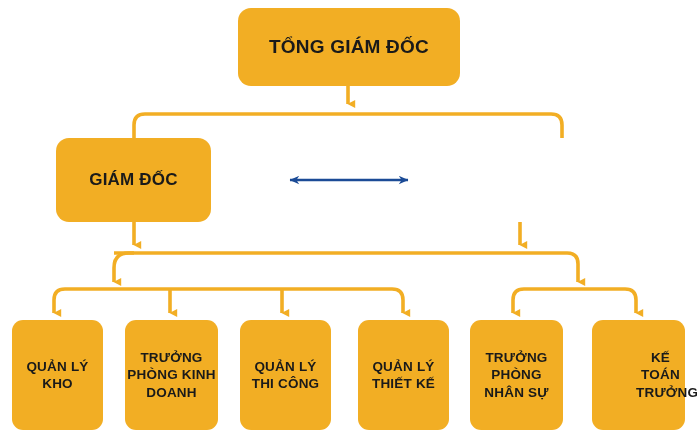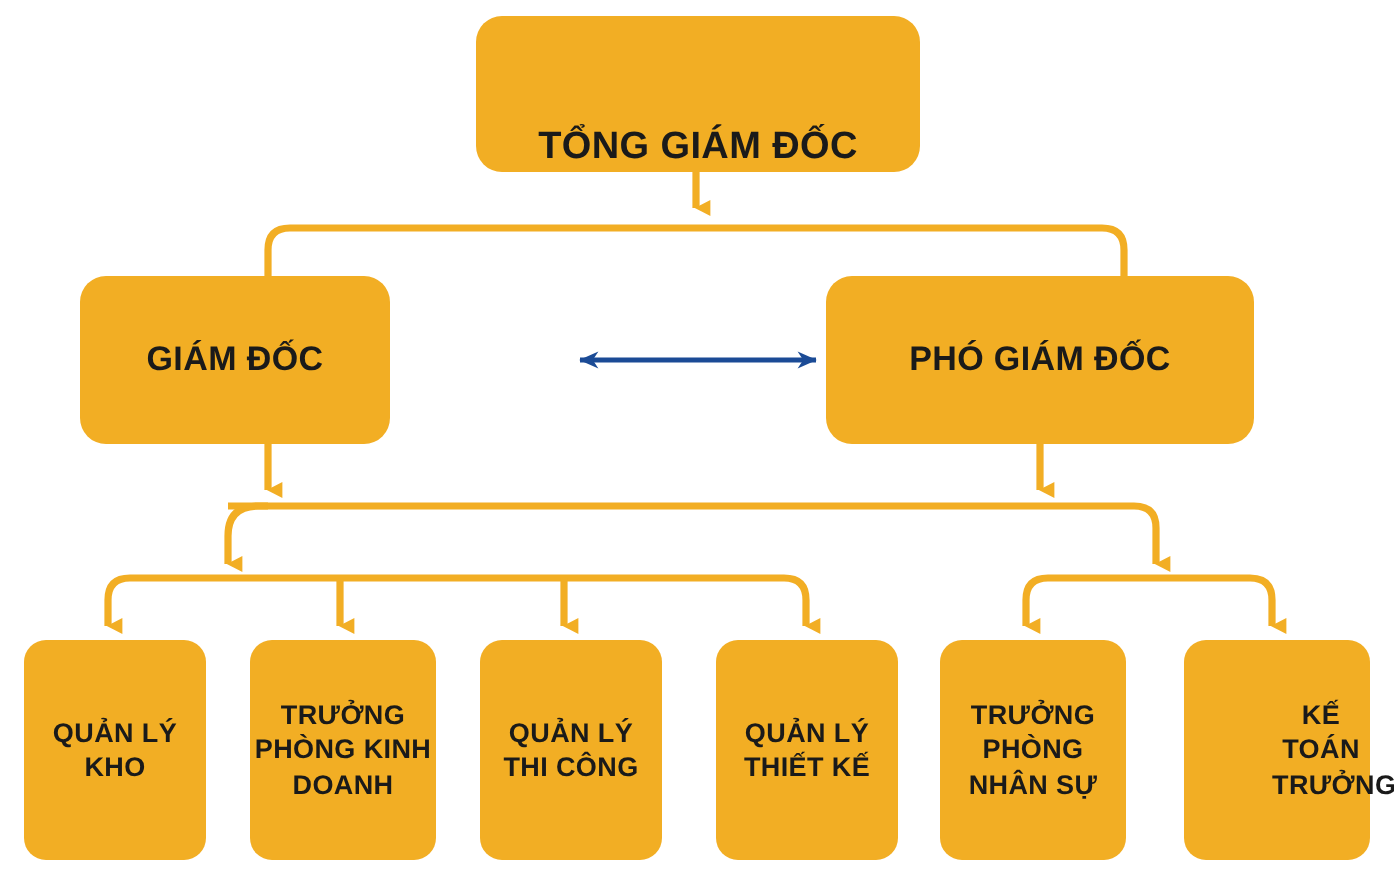--- a/index.html
+++ b/index.html
@@ -85,31 +85,28 @@
       <path d="M392,289 Q403,289 403,300 L403,313" marker-end="url(#arrow-orange)"></path>
 
       <path d="M524,289 L625,289"></path>
       <path d="M524,289 Q513,289 513,300 L513,313" marker-end="url(#arrow-orange)"></path>
       <path d="M625,289 Q636,289 636,300 L636,313" marker-end="url(#arrow-orange)"></path>
     </g>
 
     <path d="M290,180 L408,180" stroke="#1B4B96" stroke-width="2.6" fill="none" marker-start="url(#arrow-blue-start)" marker-end="url(#arrow-blue-end)"></path>
   </svg>
 
-  <div class="node level-1" style="left:238px; top:8px; width:222px; height:78px;align-items:flex-end;">
+  <div class="node level-1" style="left:238px; top:8px; width:222px; height:78px;">
     <span class="node-label">TỔNG GIÁM ĐỐC</span>
   </div>
 
-  <div class="node level-2" style="left:40px; top:138px; width:155px; height:84px;">
+  <div class="node level-2" style="left:56px; top:138px; width:155px; height:84px;">
     <span class="node-label">GIÁM ĐỐC</span>
   </div>
 
-  <div class="node level-2" style="left:413px; top:138px; width:214px; height:84px;">
-    <span class="node-label">PHÓ GIÁM ĐỐC</span>
-  </div>
 
   <div class="node level-3" style="left:12px; top:320px; width:91px; height:110px;">
     <span class="node-label">QUẢN LÝ
 KHO</span>
   </div>
 
   <div class="node level-3" style="left:125px; top:320px; width:93px; height:110px;">
     <span class="node-label">TRƯỞNG
 PHÒNG KINH
 DOANH</span>

